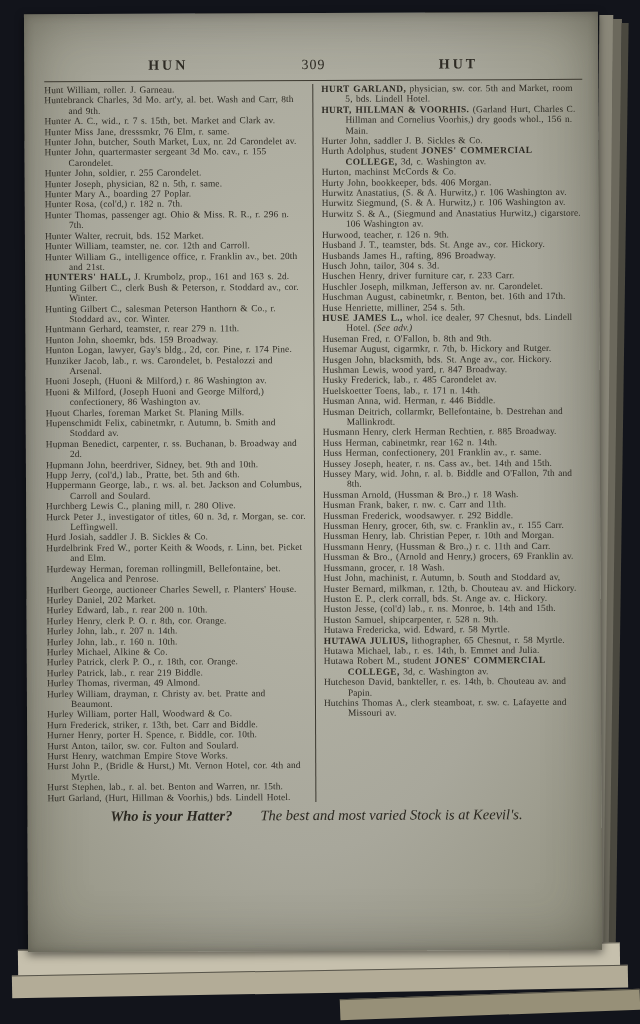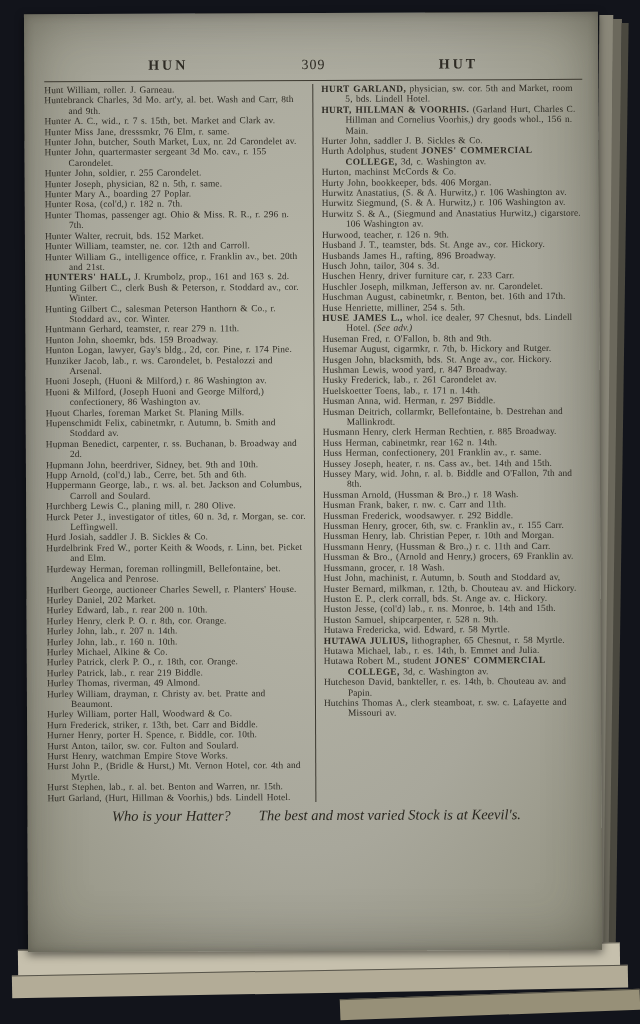--- a/index.html
+++ b/index.html
@@ -45,21 +45,21 @@
     font-size:9.4px;line-height:10.4px;
     padding-left:24px;text-indent:-24px;
     word-spacing:1px;letter-spacing:.1px;
   }
   .entry b{letter-spacing:.4px;}
   .footer-ad{
     margin-top:5px;text-align:center;
     font-style:italic;font-size:14.5px;color:#2b2820;
     white-space:nowrap;
   }
-  .footer-ad .q{font-weight:normal;margin-right:28px;}
+  .footer-ad .q{font-weight:bold;margin-right:28px;}
 </style>
 </head>
 <body>
 
 <div class="edge-strip edge-r1"></div>
 <div class="edge-strip edge-r2"></div>
 <div class="edge-strip edge-r3"></div>
 <div class="edge-strip edge-b1"></div>
 <div class="edge-strip edge-b2"></div>
 <div class="edge-strip edge-b3"></div>
@@ -93,21 +93,21 @@
         <div class="entry"><span>Huntmann Gerhard, teamster, r. rear 279 n. 11th.</span></div>
         <div class="entry"><span>Hunton John, shoemkr, bds. 159 Broadway.</span></div>
         <div class="entry"><span>Hunton Logan, lawyer, Gay's bldg., 2d, cor. Pine, r. 174 Pine.</span></div>
         <div class="entry"><span>Hunziker Jacob, lab., r. ws. Carondelet, b. Pestalozzi and Arsenal.</span></div>
         <div class="entry"><span>Huoni Joseph, (Huoni &amp; Milford,) r. 86 Washington av.</span></div>
         <div class="entry"><span>Huoni &amp; Milford, (Joseph Huoni and George Milford,) confectionery, 86 Washington av.</span></div>
         <div class="entry"><span>Huout Charles, foreman Market St. Planing Mills.</span></div>
         <div class="entry"><span>Hupenschmidt Felix, cabinetmkr, r. Autumn, b. Smith and Stoddard av.</span></div>
         <div class="entry"><span>Hupman Benedict, carpenter, r. ss. Buchanan, b. Broadway and 2d.</span></div>
         <div class="entry"><span>Hupmann John, beerdriver, Sidney, bet. 9th and 10th.</span></div>
-        <div class="entry"><span>Hupp Arnold, (col'd,) lab., Cerre, bet. 5th and 6th.</span></div>
+        <div class="entry"><span>Hupp Jerry, (col'd,) lab., Pratte, bet. 5th and 6th.</span></div>
         <div class="entry"><span>Huppermann George, lab., r. ws. al. bet. Jackson and Columbus, Carroll and Soulard.</span></div>
         <div class="entry"><span>Hurchberg Lewis C., planing mill, r. 280 Olive.</span></div>
         <div class="entry"><span>Hurck Peter J., investigator of titles, 60 n. 3d, r. Morgan, se. cor. Leffingwell.</span></div>
         <div class="entry"><span>Hurd Josiah, saddler J. B. Sickles &amp; Co.</span></div>
         <div class="entry"><span>Hurdelbrink Fred W., porter Keith &amp; Woods, r. Linn, bet. Picket and Elm.</span></div>
         <div class="entry"><span>Hurdeway Herman, foreman rollingmill, Bellefontaine, bet. Angelica and Penrose.</span></div>
         <div class="entry"><span>Hurlbert George, auctioneer Charles Sewell, r. Planters' House.</span></div>
         <div class="entry"><span>Hurley Daniel, 202 Market.</span></div>
         <div class="entry"><span>Hurley Edward, lab., r. rear 200 n. 10th.</span></div>
         <div class="entry"><span>Hurley Henry, clerk P. O. r. 8th, cor. Orange.</span></div>
@@ -143,23 +143,23 @@
         <div class="entry"><span>Husch John, tailor, 304 s. 3d.</span></div>
         <div class="entry"><span>Huschen Henry, driver furniture car, r. 233 Carr.</span></div>
         <div class="entry"><span>Huschler Joseph, milkman, Jefferson av. nr. Carondelet.</span></div>
         <div class="entry"><span>Huschman August, cabinetmkr, r. Benton, bet. 16th and 17th.</span></div>
         <div class="entry"><span>Huse Henriette, milliner, 254 s. 5th.</span></div>
         <div class="entry"><b>HUSE JAMES L.,</b><span> whol. ice dealer, 97 Chesnut, bds. Lindell Hotel. </span><i>(See adv.)</i></div>
         <div class="entry"><span>Huseman Fred, r. O'Fallon, b. 8th and 9th.</span></div>
         <div class="entry"><span>Husemar August, cigarmkr, r. 7th, b. Hickory and Rutger.</span></div>
         <div class="entry"><span>Husgen John, blacksmith, bds. St. Ange av., cor. Hickory.</span></div>
         <div class="entry"><span>Hushman Lewis, wood yard, r. 847 Broadway.</span></div>
-        <div class="entry"><span>Husky Frederick, lab., r. 261 Carondelet av.</span></div>
+        <div class="entry"><span>Husky Frederick, lab., r. 485 Carondelet av.</span></div>
         <div class="entry"><span>Huelskoetter Toens, lab., r. 171 n. 14th.</span></div>
-        <div class="entry"><span>Husman Anna, wid. Herman, r. 297 Biddle.</span></div>
+        <div class="entry"><span>Husman Anna, wid. Herman, r. 446 Biddle.</span></div>
         <div class="entry"><span>Husman Deitrich, collarmkr, Bellefontaine, b. Destrehan and Mallinkrodt.</span></div>
         <div class="entry"><span>Husmann Henry, clerk Herman Rechtien, r. 885 Broadway.</span></div>
         <div class="entry"><span>Huss Herman, cabinetmkr, rear 162 n. 14th.</span></div>
         <div class="entry"><span>Huss Herman, confectionery, 201 Franklin av., r. same.</span></div>
         <div class="entry"><span>Hussey Joseph, heater, r. ns. Cass av., bet. 14th and 15th.</span></div>
         <div class="entry"><span>Hussey Mary, wid. John, r. al. b. Biddle and O'Fallon, 7th and 8th.</span></div>
         <div class="entry"><span>Hussman Arnold, (Hussman &amp; Bro.,) r. 18 Wash.</span></div>
         <div class="entry"><span>Husman Frank, baker, r. nw. c. Carr and 11th.</span></div>
         <div class="entry"><span>Hussman Frederick, woodsawyer. r. 292 Biddle.</span></div>
         <div class="entry"><span>Hussman Henry, grocer, 6th, sw. c. Franklin av., r. 155 Carr.</span></div>

